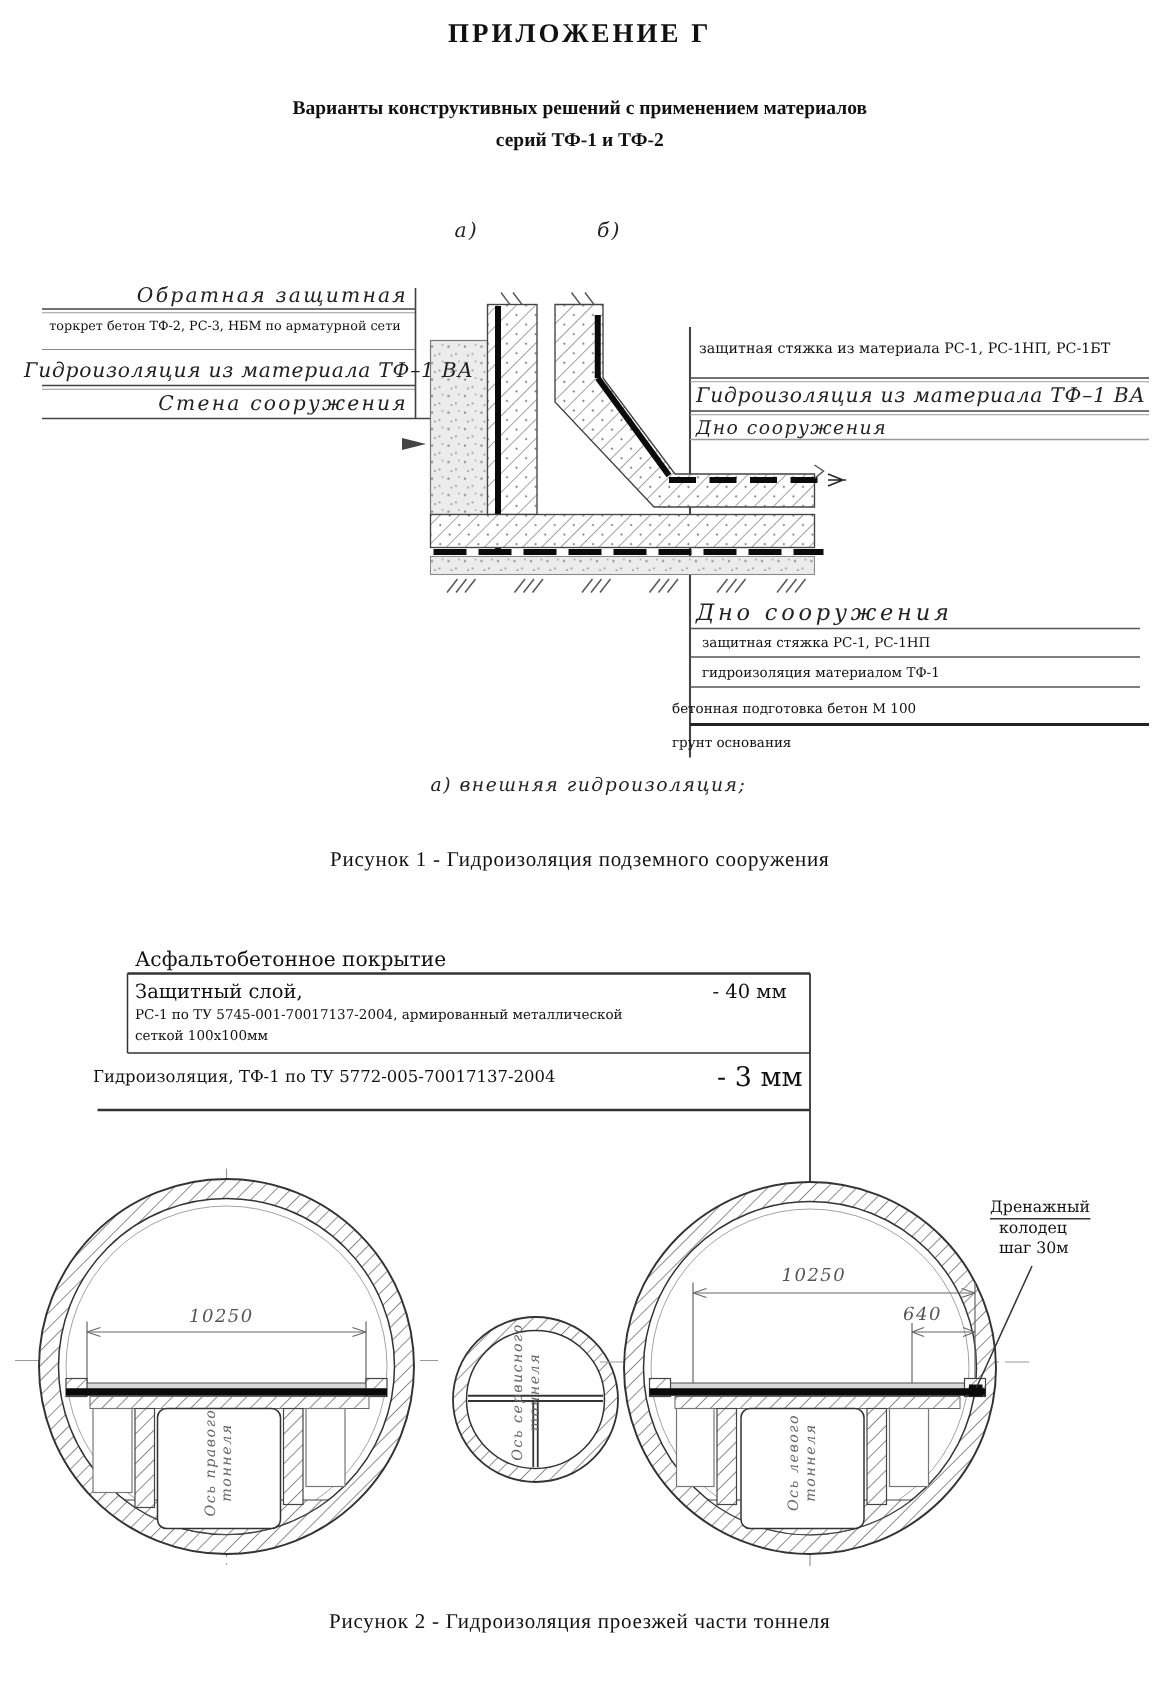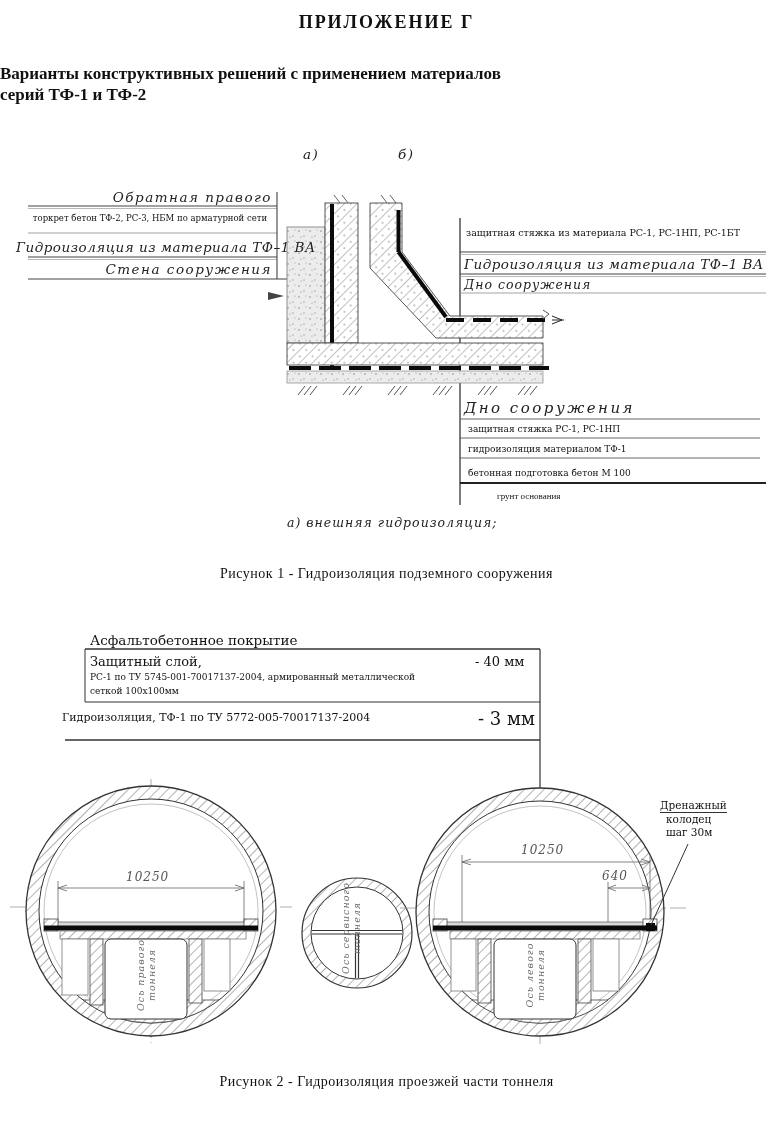--- a/index.html
+++ b/index.html
@@ -1,20 +1,20 @@
 <!DOCTYPE html>
 <html><head>
 <meta charset="utf-8">
 <style>
   html,body{margin:0;padding:0;background:#fff;}
   #page{position:relative;width:773px;height:1128px;background:#fff;overflow:hidden;
         font-family:"Liberation Serif", serif;color:#111;}
   .abs{position:absolute;}
   .ttl{font-weight:bold;font-size:18px;letter-spacing:2px;text-align:center;width:100%;}
-  .sub{font-weight:bold;font-size:17px;text-align:left;width:100%;}
+  .sub{font-weight:bold;font-size:13px;text-align:center;width:100%;}
   .it{font-family:"DejaVu Serif", serif;font-style:italic;font-size:13.5px;color:#222;
       letter-spacing:1.5px;white-space:nowrap;}
   .it-sm{font-family:"DejaVu Serif", serif;font-style:italic;font-size:12.5px;color:#222;
       letter-spacing:1px;white-space:nowrap;}
   .sm{font-family:"DejaVu Serif", serif;font-size:9px;color:#111;white-space:nowrap;}
   .sm2{font-family:"DejaVu Serif", serif;font-size:9.5px;color:#111;white-space:nowrap;}
   .spec{font-family:"DejaVu Serif", serif;font-size:13px;color:#111;white-space:nowrap;}
   .spec-sm{font-family:"DejaVu Serif", serif;font-size:9px;color:#111;white-space:nowrap;}
   .cap{font-size:14px;text-align:center;width:100%;letter-spacing:0.5px;}
   .dim{font-family:"DejaVu Serif", serif;font-style:italic;font-size:12px;color:#555;
@@ -140,34 +140,34 @@
     </g>
 
     <path d="M268,152 L284,156 L268,160 Z" fill="#444"></path>
 
     <path d="M543,170 l6,4 l-6,5" stroke="#555" stroke-width="1" fill="none"></path>
   </svg>
 
   <div class="abs it ra" style="left:303px;top:146px;">а)</div>
   <div class="abs it ra" style="left:398px;top:146px;">б)</div>
 
-  <div class="abs it ra" style="left:16px;top:189px;width:256px;">Обратная  правого</div>
+  <div class="abs it ra" style="left:16px;top:189px;width:256px;">Обратная  защитная</div>
   <div class="abs sm" style="left:30px;top:213px;width:240px;text-align:center;font-size:8.5px;">торкрет бетон ТФ-2, РС-3, НБМ по арматурной сети</div>
   <div class="abs it ra" style="left:16px;top:239px;width:256px;letter-spacing:0.5px;">Гидроизоляция  из  материала  ТФ–1  ВА</div>
   <div class="abs it ra" style="left:16px;top:261px;width:256px;">Стена  сооружения</div>
 
   <div class="abs sm2" style="left:466px;top:227px;">защитная стяжка из материала РС-1, РС-1НП, РС-1БТ</div>
   <div class="abs it" style="left:464px;top:256px;letter-spacing:0.5px;">Гидроизоляция  из  материала  ТФ–1  ВА</div>
   <div class="abs it-sm" style="left:464px;top:277px;">Дно  сооружения</div>
 
   <div class="abs it" style="left:464px;top:399px;font-size:15px;letter-spacing:2.5px;">Дно  сооружения</div>
   <div class="abs sm" style="left:468px;top:424px;">защитная стяжка РС-1, РС-1НП</div>
   <div class="abs sm" style="left:468px;top:444px;">гидроизоляция материалом ТФ-1</div>
-  <div class="abs sm" style="left:468px;top:468px;">бетонная подготовка бетон М 100</div>
-  <div class="abs sm" style="left:497px;top:491px;font-family:Liberation Serif, serif;">грунт основания</div>
+  <div class="abs sm" style="left:448px;top:468px;">бетонная подготовка бетон М 100</div>
+  <div class="abs sm" style="left:448px;top:491px;">грунт основания</div>
 
   <div class="abs it-sm" style="left:287px;top:515px;">а)  внешняя  гидроизоляция;</div>
 
   <div class="abs cap" style="top:566px;left:0;">Рисунок 1 - Гидроизоляция подземного сооружения</div>
 
   <svg class="abs" style="top:630px;" width="773" height="470" viewBox="0 0 773 470">
     <defs>
       <pattern id="h2" width="7" height="7" patternUnits="userSpaceOnUse" patternTransform="rotate(45)">
         <rect width="7" height="7" fill="#ffffff"></rect>
         <line x1="0" y1="0" x2="0" y2="7" stroke="#555" stroke-width="0.9"></line>

